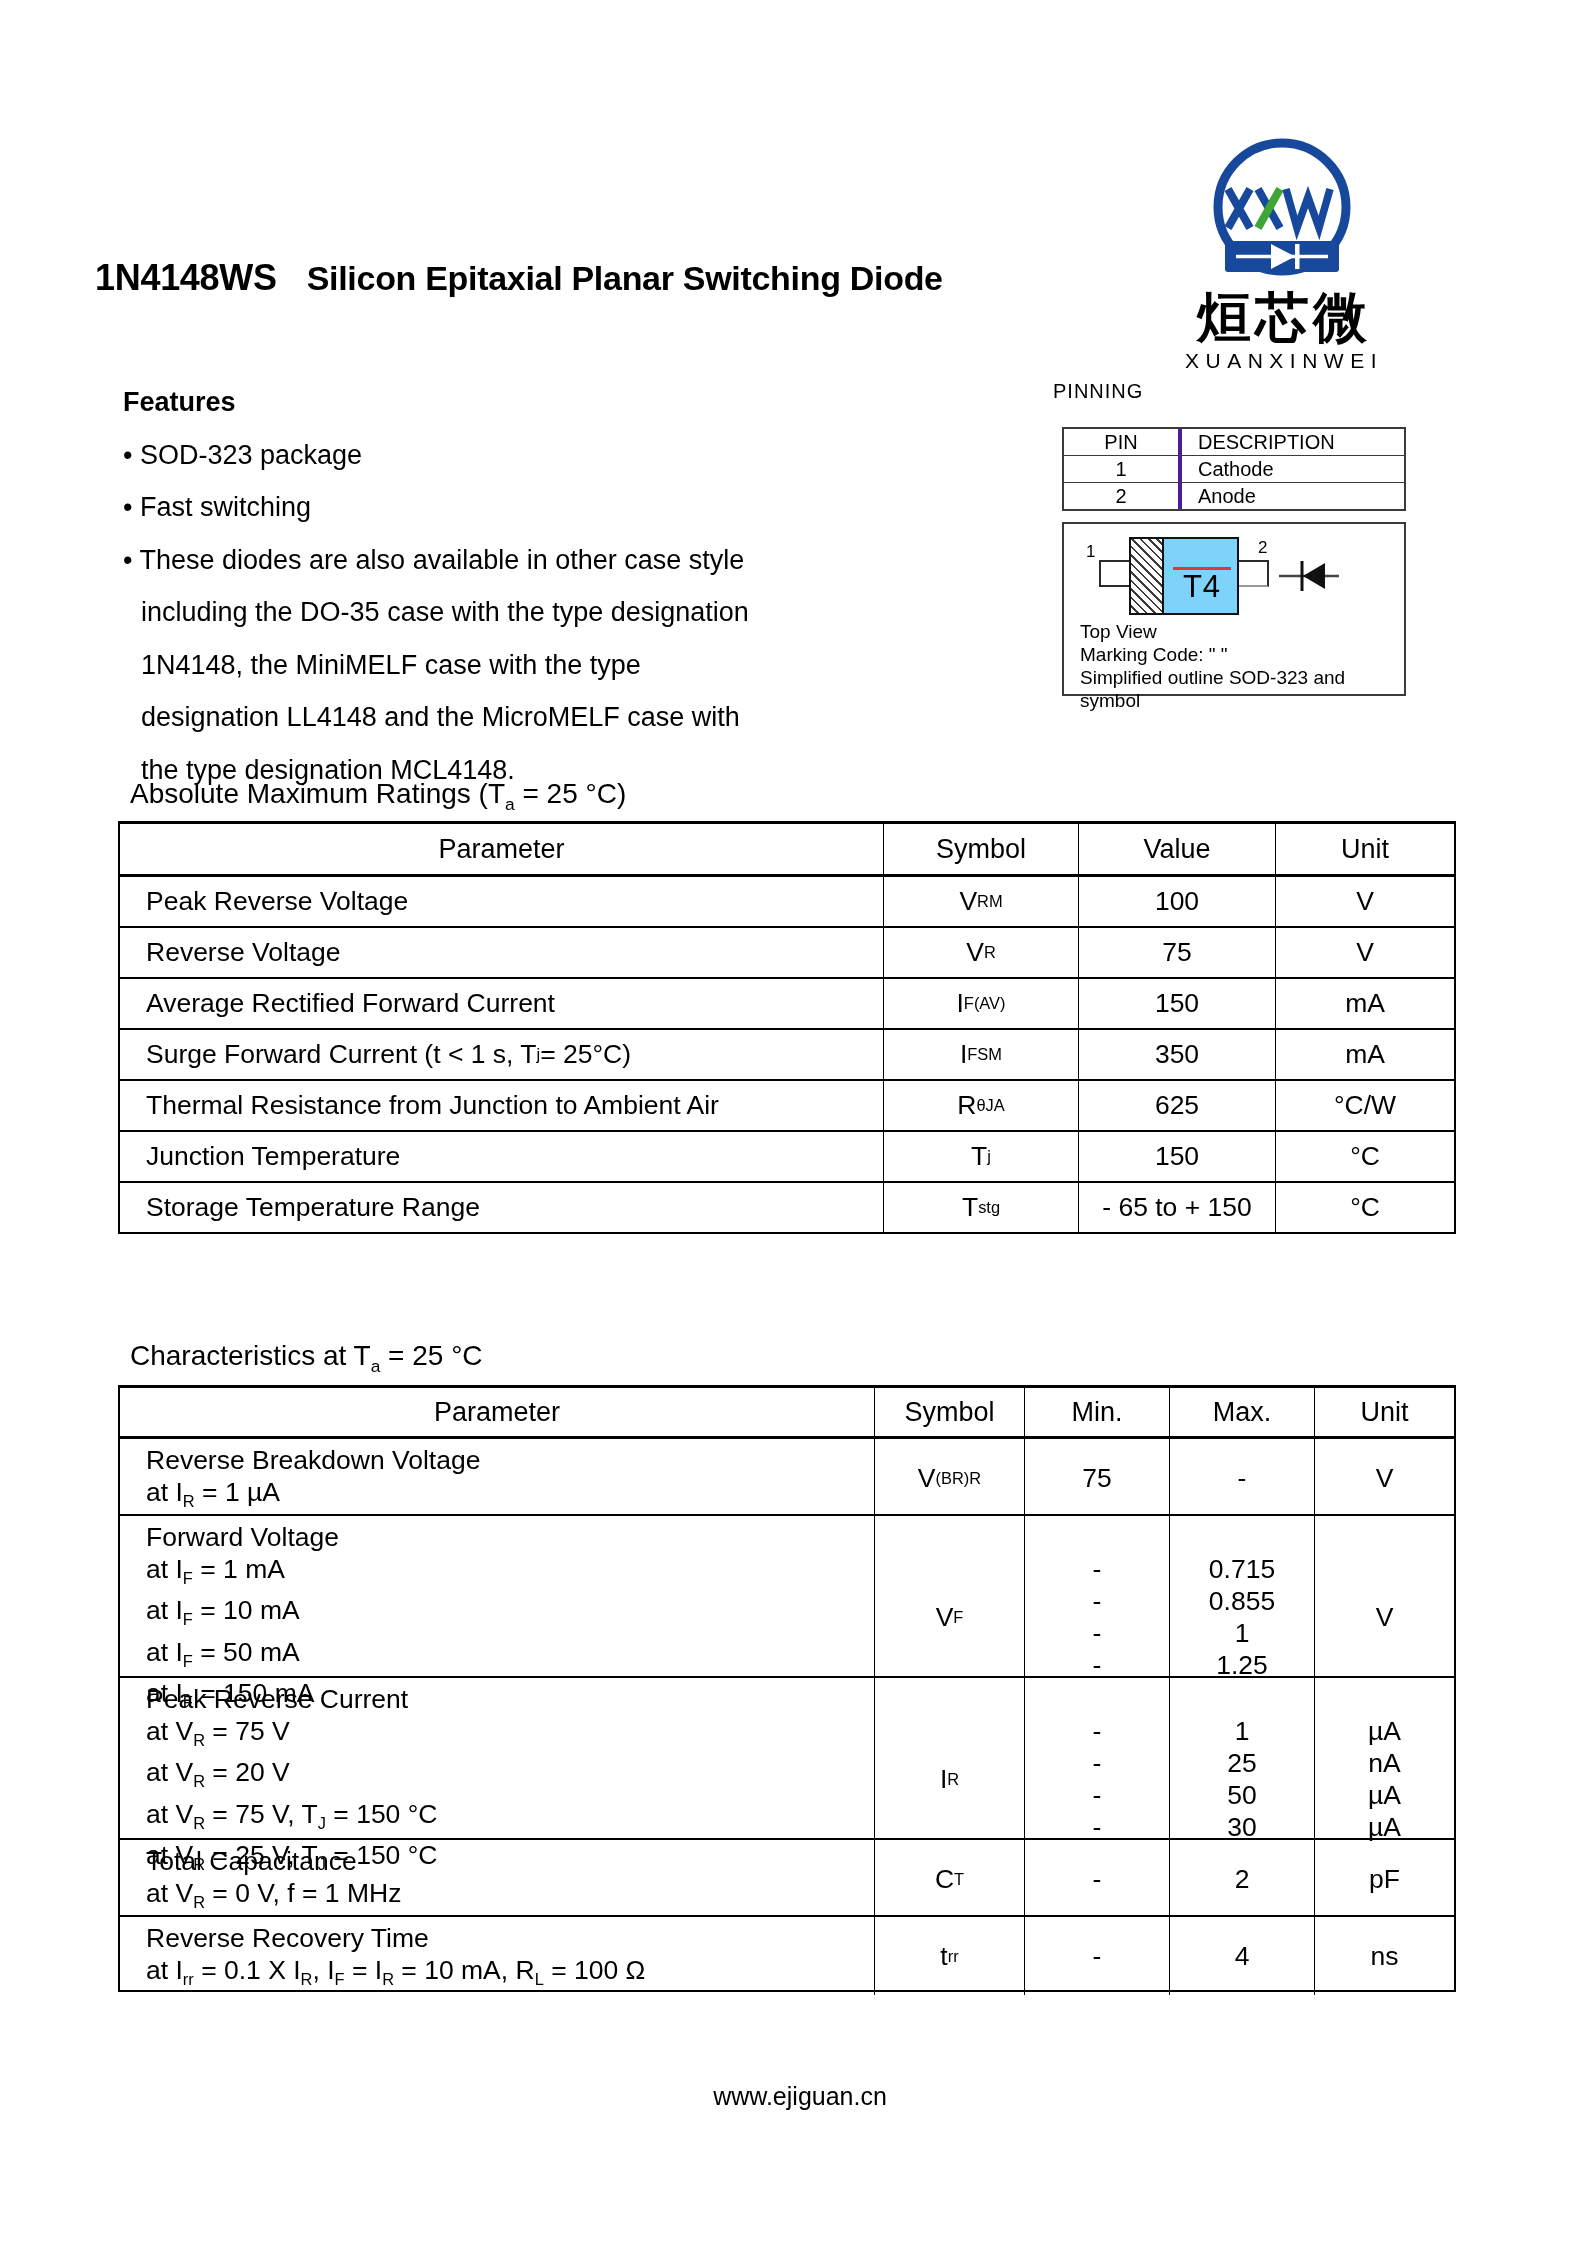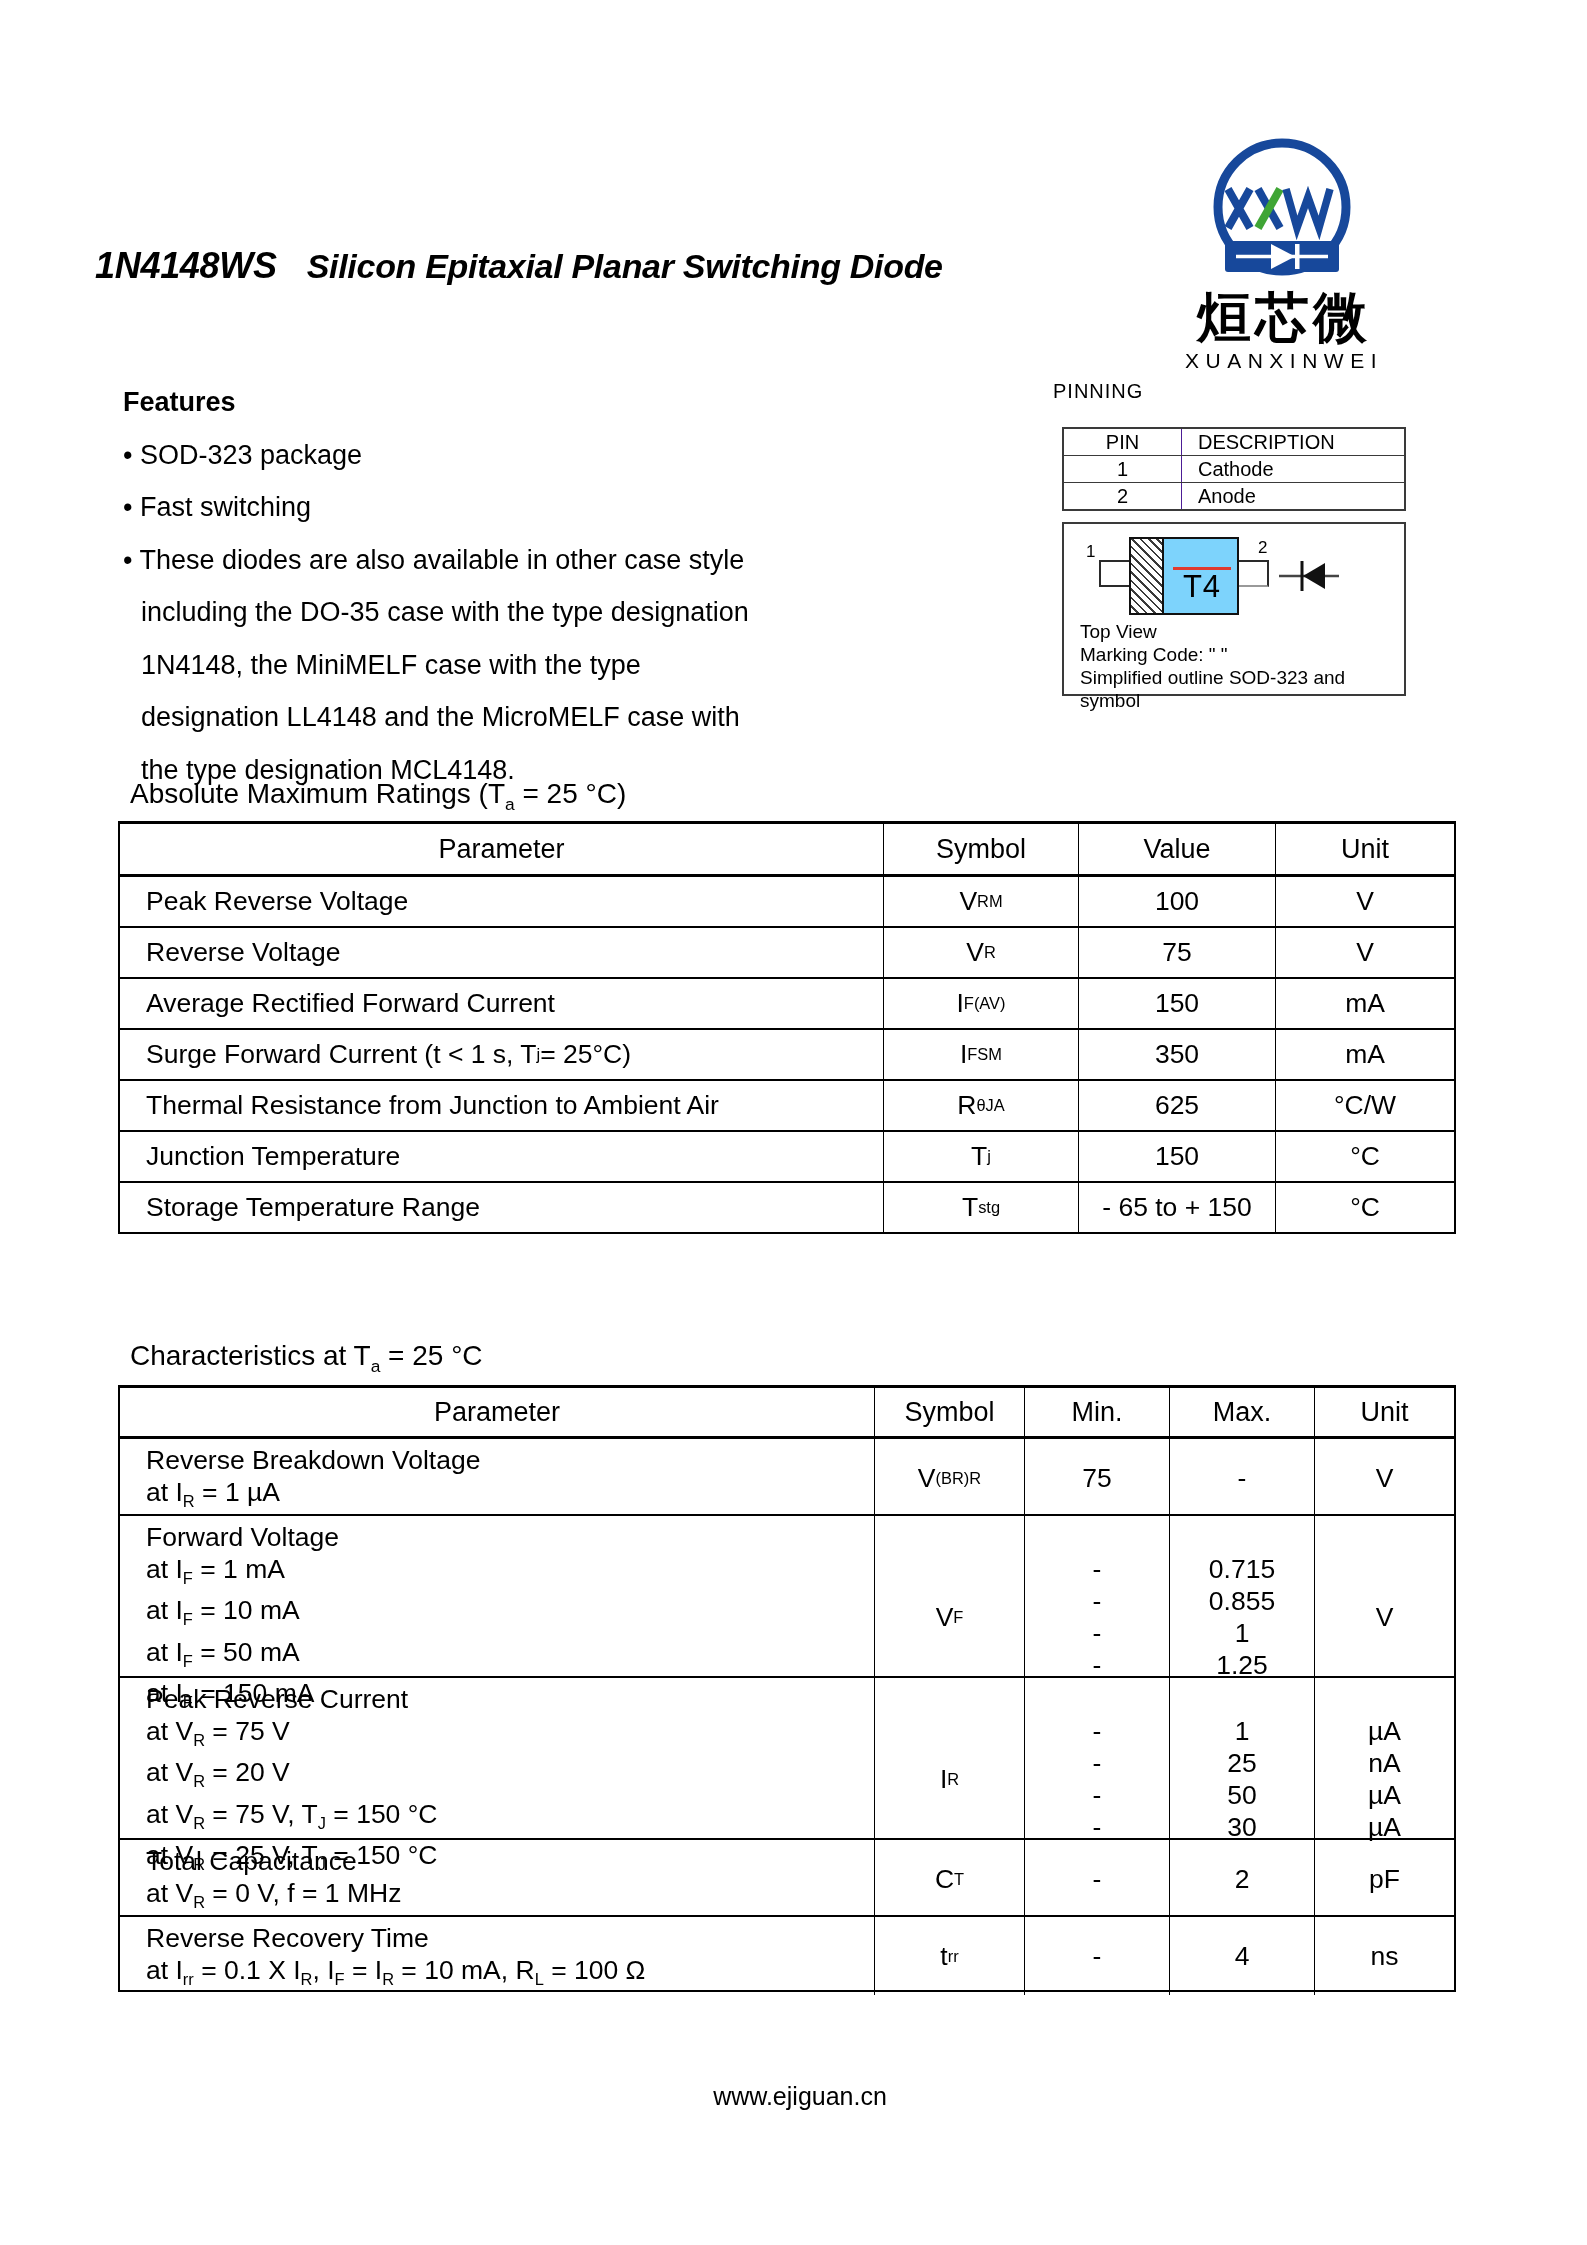--- a/index.html
+++ b/index.html
@@ -2,36 +2,36 @@
 <html><head>
 <meta charset="utf-8">
 <style>
   html,body{margin:0;padding:0;background:#888;}
   .page{
     position:relative;width:1587px;height:2245px;background:#ffffff;
     font-family:"Liberation Sans","DejaVu Sans",sans-serif;color:#000;
     overflow:hidden;margin:0 auto;
   }
   
-  .title{position:absolute;left:95px;top:245px;font-size:34px;font-weight:bold;white-space:nowrap;letter-spacing:-0.3px;font-style:italic;}
+  .title{position:absolute;left:95px;top:257px;font-size:34px;font-weight:bold;white-space:nowrap;letter-spacing:-0.3px;}
   .title .model{margin-right:30px;font-size:36px;}
   
   .logo{position:absolute;left:1178px;top:133px;width:212px;text-align:center;}
   .logo-cn{font-size:54px;font-weight:bold;letter-spacing:4px;line-height:60px;margin-top:2px;white-space:nowrap;}
   .logo-en{font-size:21px;font-weight:500;letter-spacing:6.5px;margin-top:2px;white-space:nowrap;}
   
   .features{position:absolute;left:123px;top:376px;font-size:27px;line-height:52.5px;}
   .features .feat-heading{font-weight:bold;font-size:27px;}
   .feat-line{white-space:nowrap;}
   .feat-line.indent{padding-left:18px;}
   
   .pinning-label{position:absolute;left:1053px;top:380px;font-size:20px;letter-spacing:1px;}
   .pin-table{position:absolute;left:1062px;top:427px;width:340px;border:2px solid #3a3a3a;font-size:20px;}
   .pin-row{display:grid;grid-template-columns:118px 1fr;}
-  .pin-row > div{border-right:1px solid #4c1d95;display:flex;align-items:center;height:26px;}
+  .pin-row > div{border-right:4px solid #4c1d95;display:flex;align-items:center;height:26px;}
   .pin-row > div:last-child{border-right:none;padding-left:16px;}
   .pin-row > div:first-child{justify-content:center;}
   .pin-row{border-bottom:1px solid #3a3a3a;}
   .pin-row:last-child{border-bottom:none;}
   
   .outline-box{position:absolute;left:1062px;top:522px;width:340px;height:170px;border:2px solid #3a3a3a;}
   .pkg-pin-label{position:absolute;font-size:17px;}
   .pkg-lead{position:absolute;border:2px solid #2a2a2a;background:#fff;box-sizing:border-box;}
   .pkg-body{position:absolute;left:65px;top:13px;width:110px;height:78px;border:2px solid #111;background:#7dd3fc;box-sizing:border-box;}
   .pkg-hatch{position:absolute;left:0;top:0;bottom:0;width:31px;border-right:2px solid #111;

